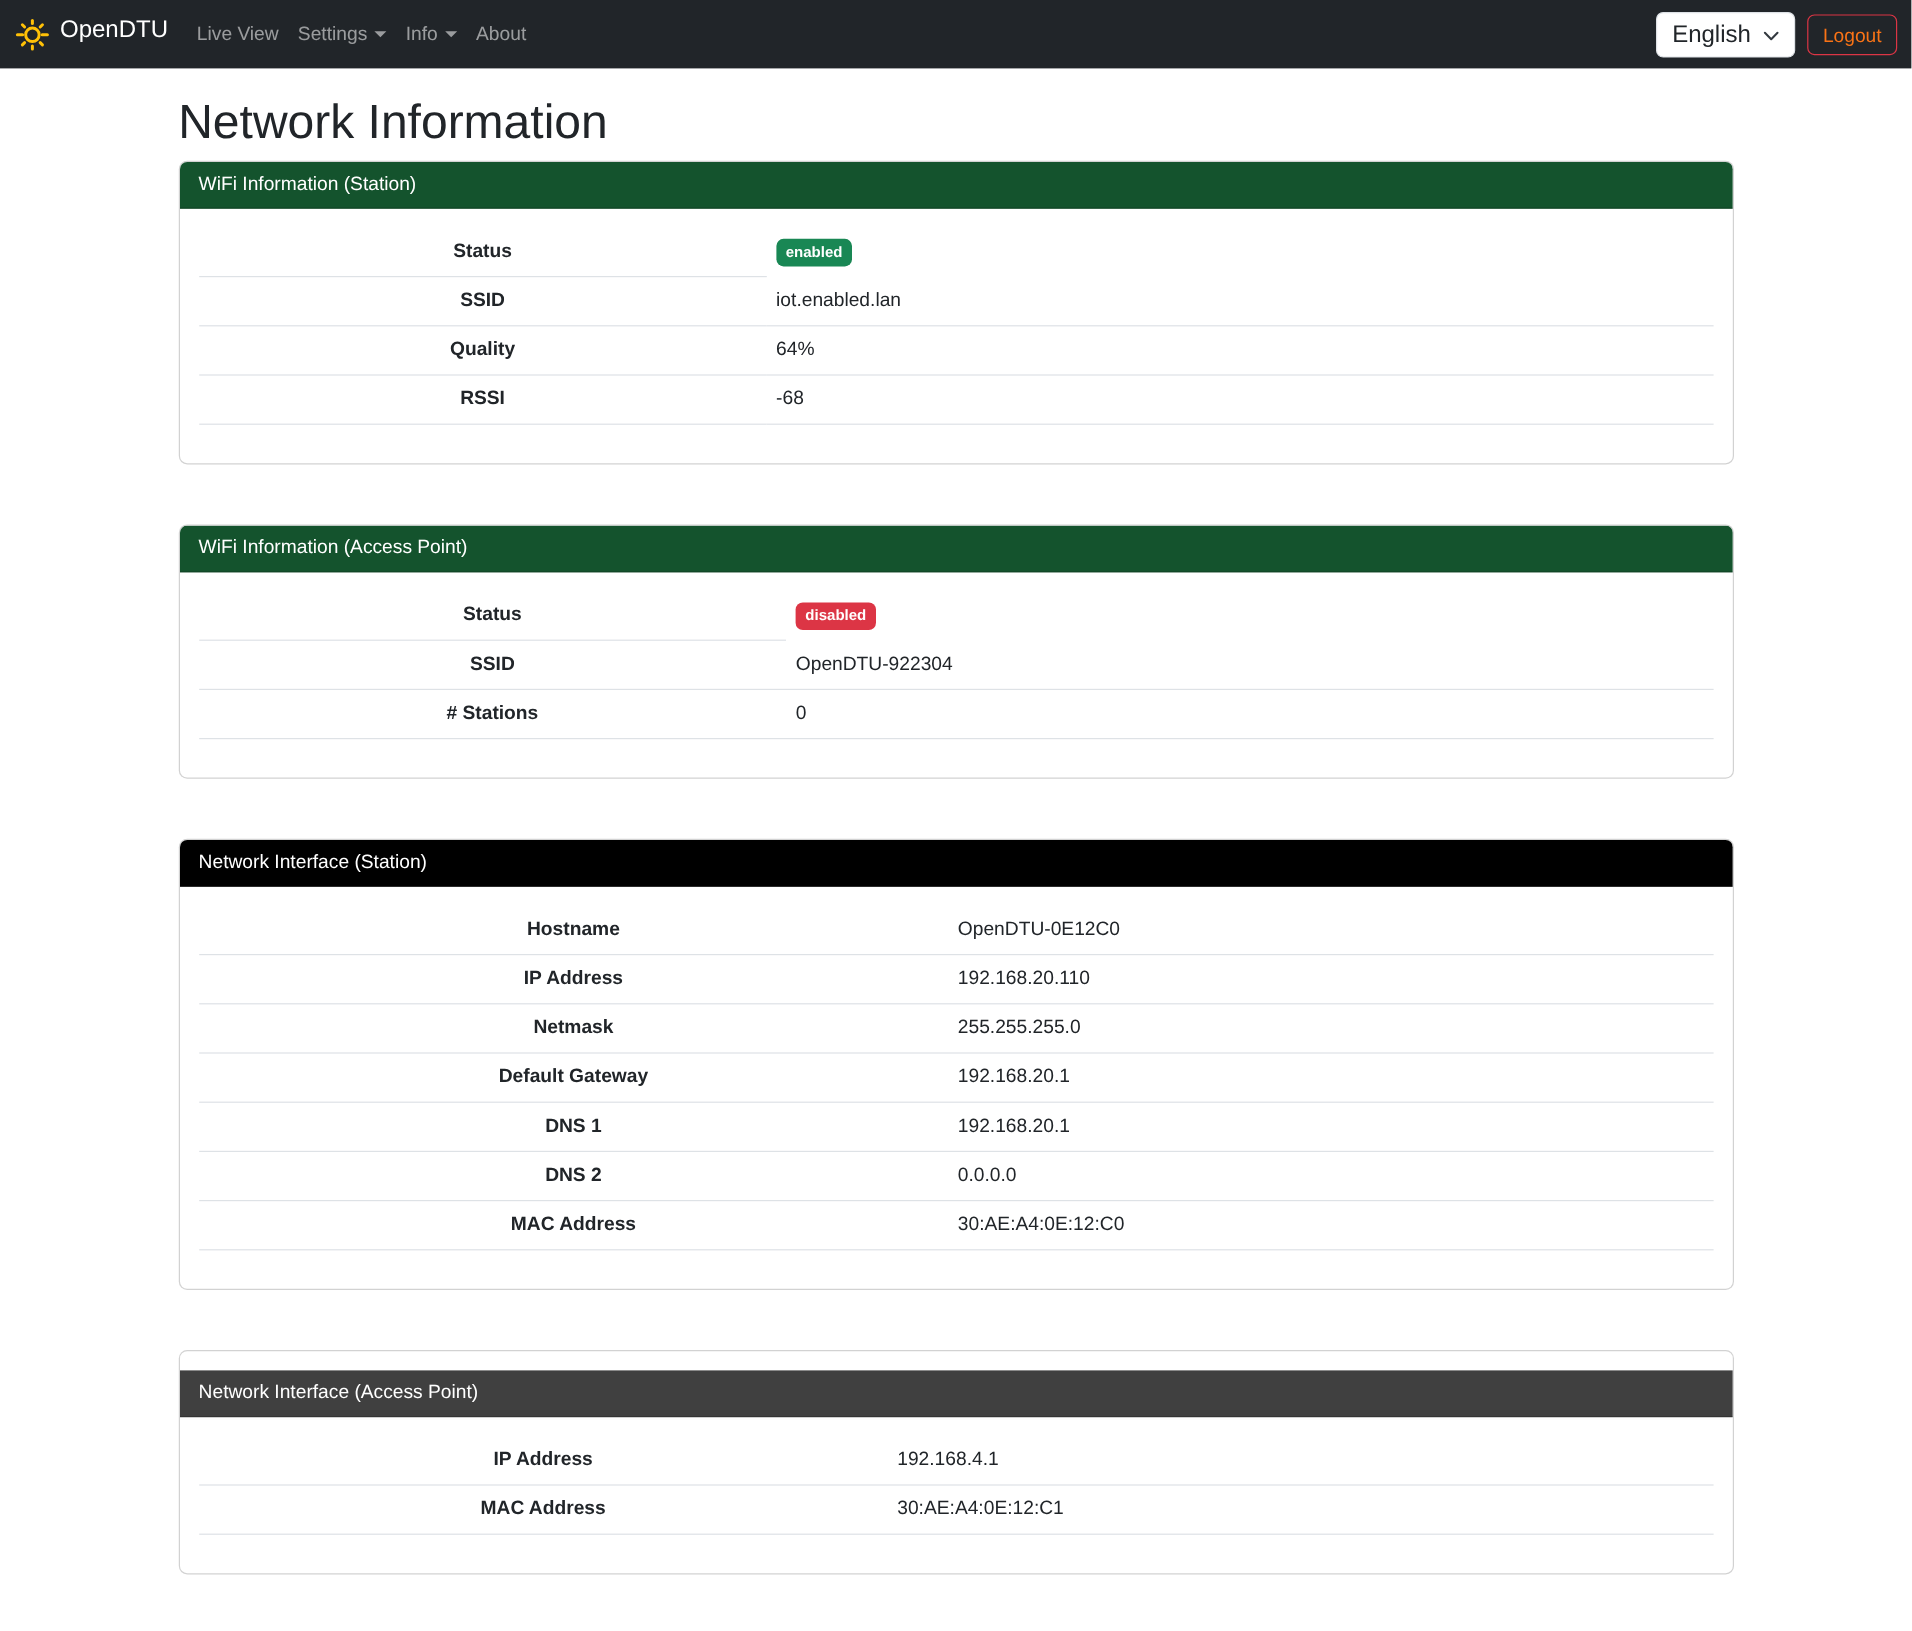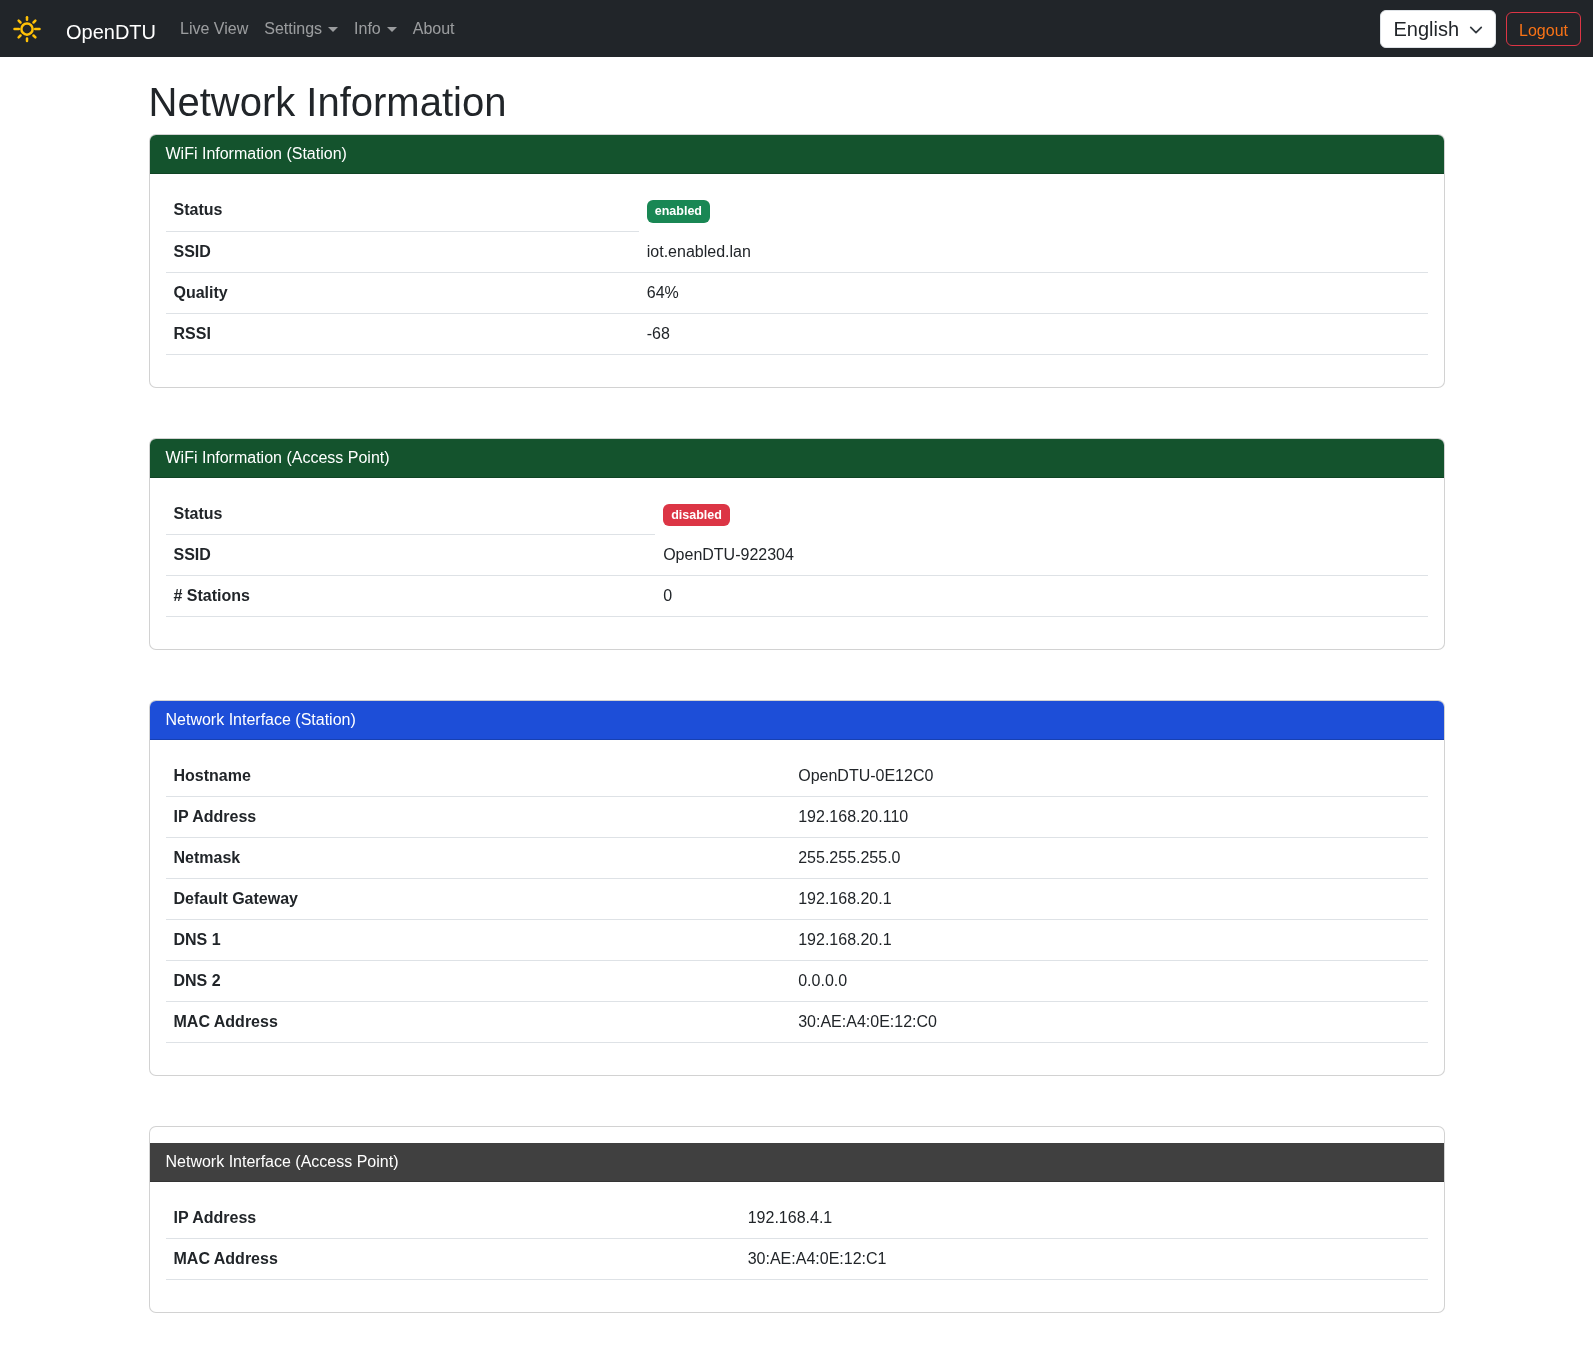--- a/index.html
+++ b/index.html
@@ -16,22 +16,22 @@
   
   .navbar {
     height: 57px;
     background: #212529;
     display: flex;
     align-items: center;
     padding: 0 12px;
   }
   .brand {
     display: flex;
-    align-items: flex-end;
-    gap: 24px;
+    align-items: flex-start;
+    gap: 8px;
     color: #ffffff;
     font-size: 20px;
     font-weight: 500;
     margin-right: 16px;
     cursor: pointer;
     white-space: nowrap;
   }
   .brand svg { display: block; }
   .nav-links {
     display: flex;
@@ -125,21 +125,21 @@
   }
   .info-table th, .info-table td {
     text-align: left;
     font-size: 16px;
     line-height: 24px;
     padding: 8px;
     border-bottom: 1px solid #dee2e6;
     vertical-align: top;
     color: #212529;
   }
-  .info-table th { font-weight: 700; }
+  .info-table th { font-weight: 700; text-align: center; }
   .info-table td { font-weight: 400; }
   td.badge-cell { border-bottom-color: transparent; }
   .badge {
     display: inline-block;
     color: #ffffff;
     font-size: 12.5px;
     font-weight: 700;
     line-height: 1;
     padding: 5px 8px;
     border-radius: 6px;
@@ -241,21 +241,21 @@
   <tr>
     <th># Stations</th>
     <td>0</td>
   </tr>
 </tbody>
       </table>
     </div>
   </div>
 
   <div class="card">
-    <div class="card-header" style="background-color: #1d4ed8;">Network Interface (Station)</div>
+    <div class="card-header" style="background-color: #000000;">Network Interface (Station)</div>
     <div class="card-body">
       <table class="info-table">
         <colgroup>
                 <col class="label-col" style="width: 49.5%;">
                 <col>
               </colgroup>
         <tbody>
   <tr>
     <th>Hostname</th>
     <td>OpenDTU-0E12C0</td>

